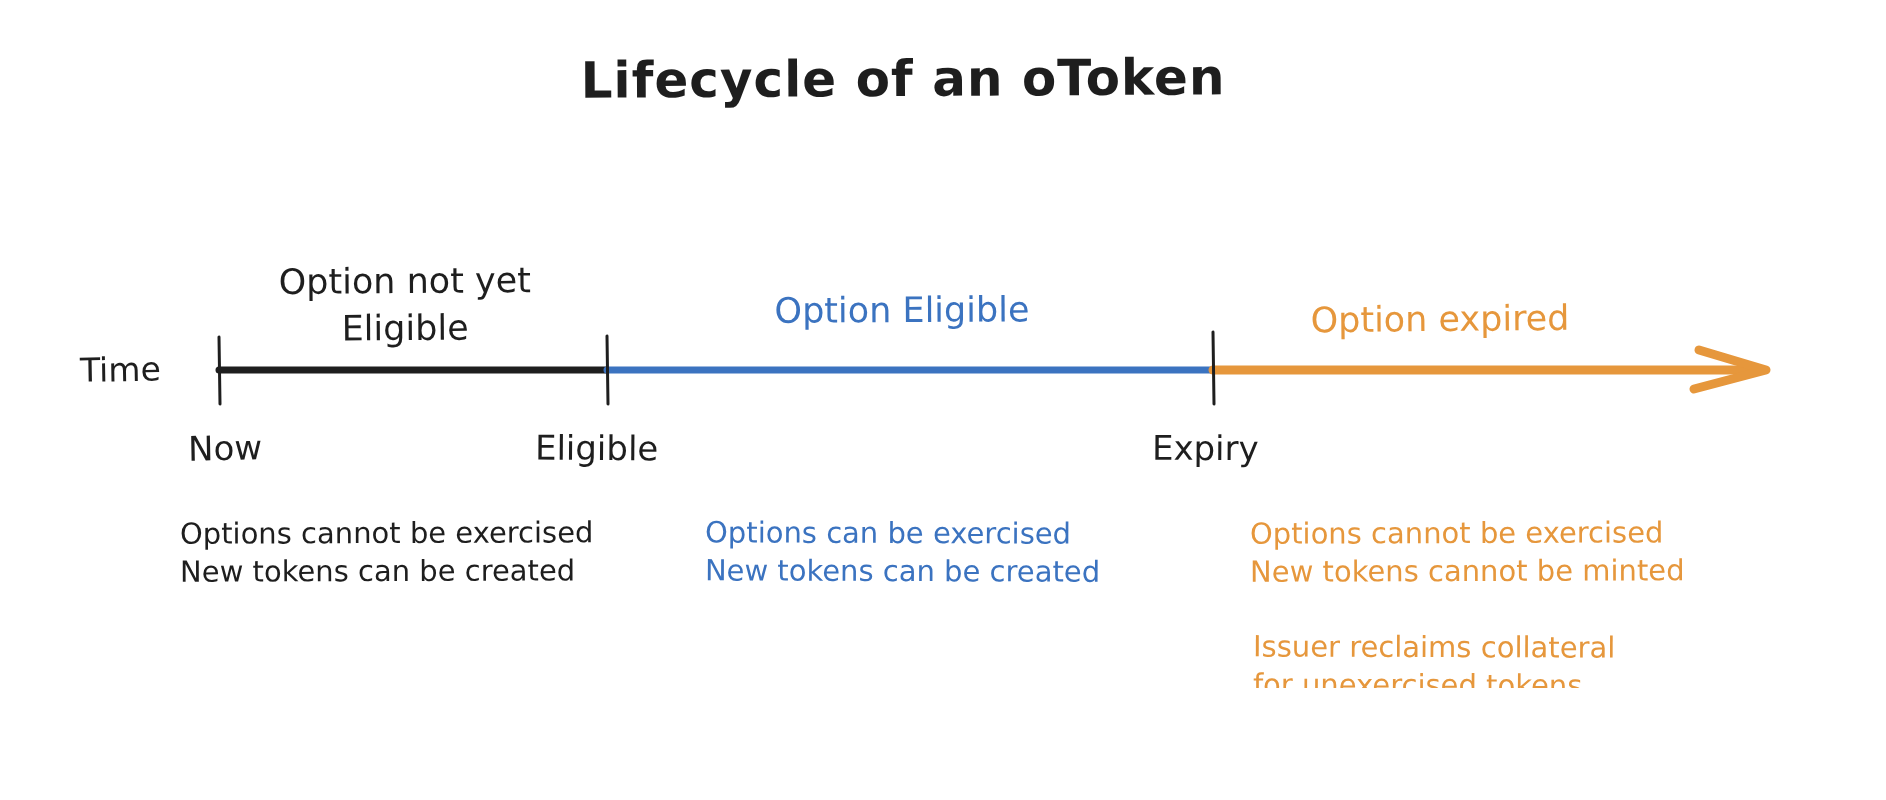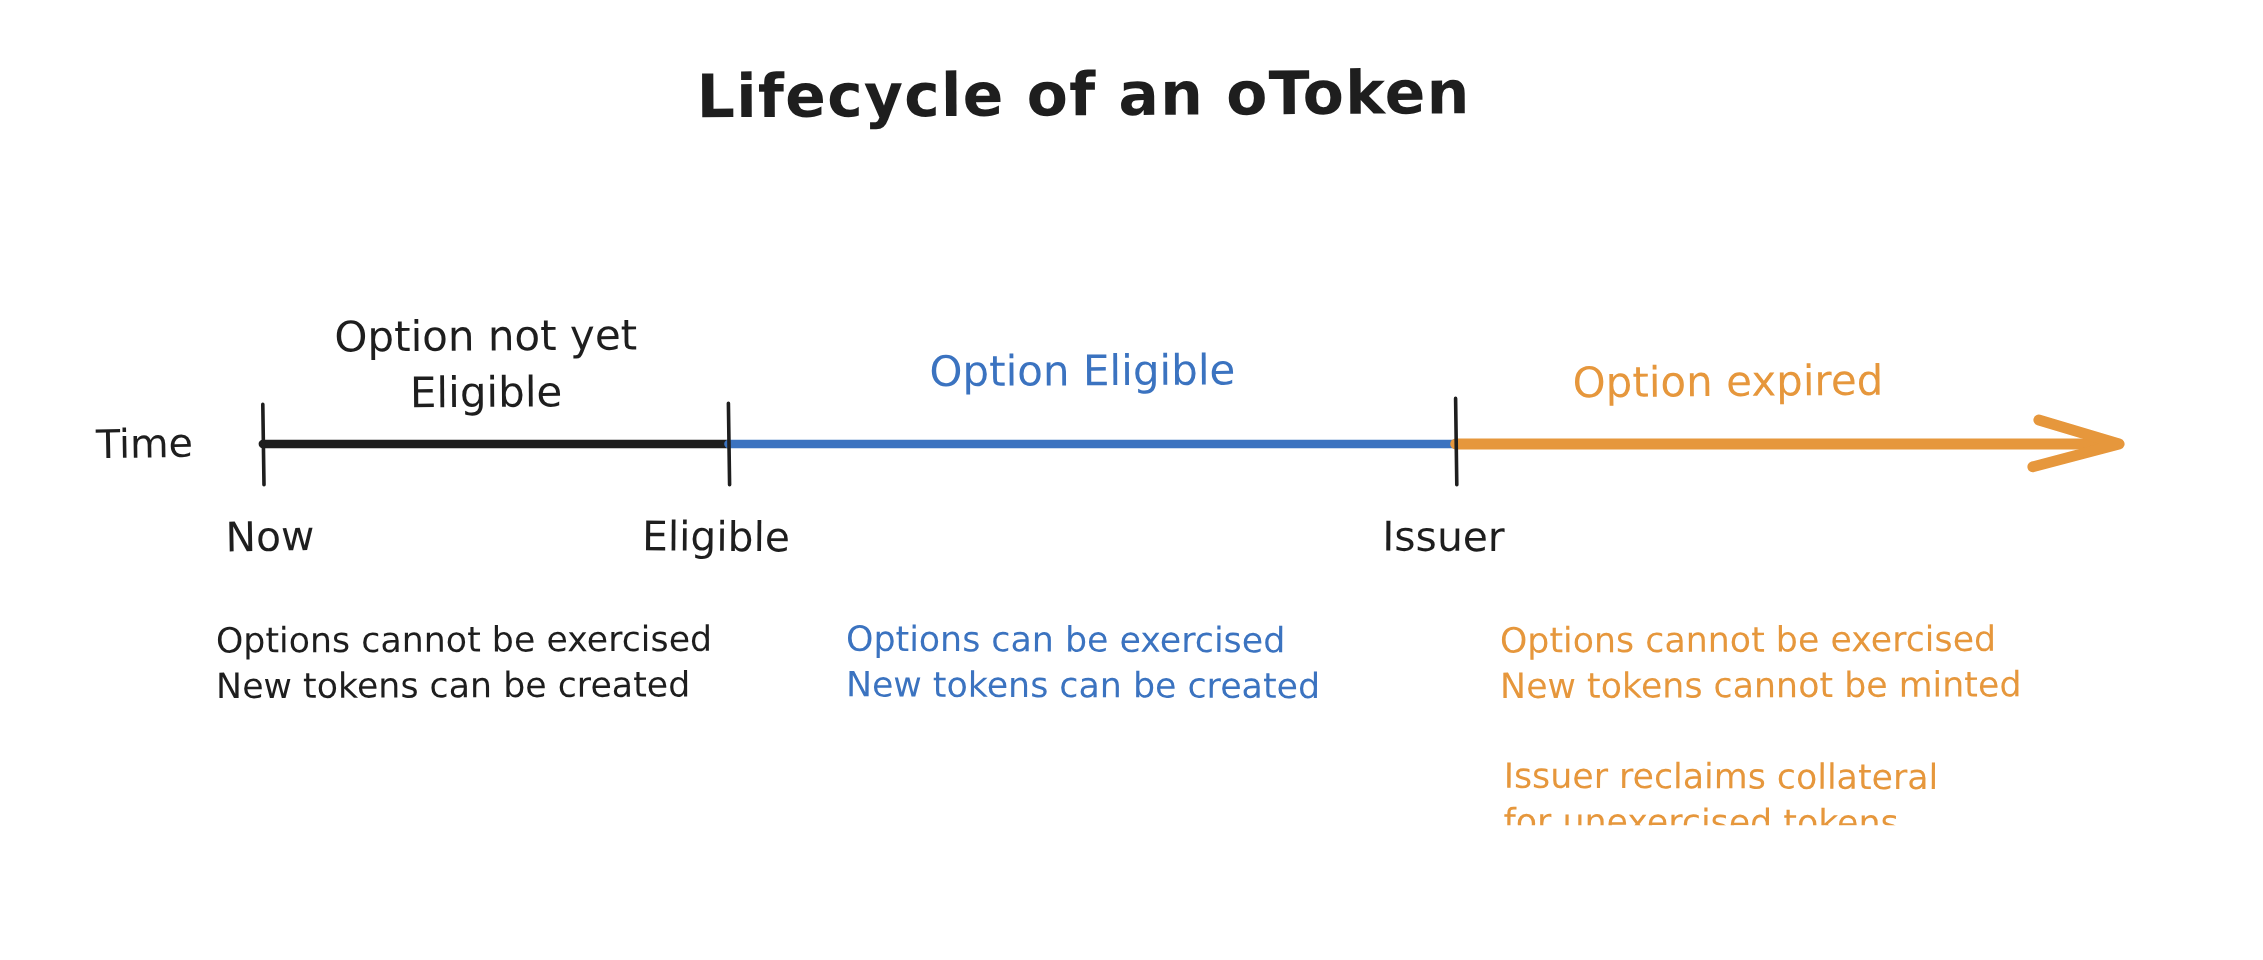--- a/index.html
+++ b/index.html
@@ -64,21 +64,21 @@
 
   <div class="abs time-label">Time</div>
 
   <div class="abs phase-label p1">Option not yet
 Eligible</div>
   <div class="abs phase-label p2">Option Eligible</div>
   <div class="abs phase-label p3">Option expired</div>
 
   <div class="abs tick-label t1">Now</div>
   <div class="abs tick-label t2">Eligible</div>
-  <div class="abs tick-label t3">Issuer</div>
+  <div class="abs tick-label t3">Expiry</div>
 
   <div class="abs note n1">Options cannot be exercised
 New tokens can be created</div>
   <div class="abs note n2">Options can be exercised
 New tokens can be created</div>
   <div class="abs note n3">Options cannot be exercised
 New tokens cannot be minted</div>
   <div class="abs note n4">Issuer reclaims collateral
 for unexercised tokens</div>
 

